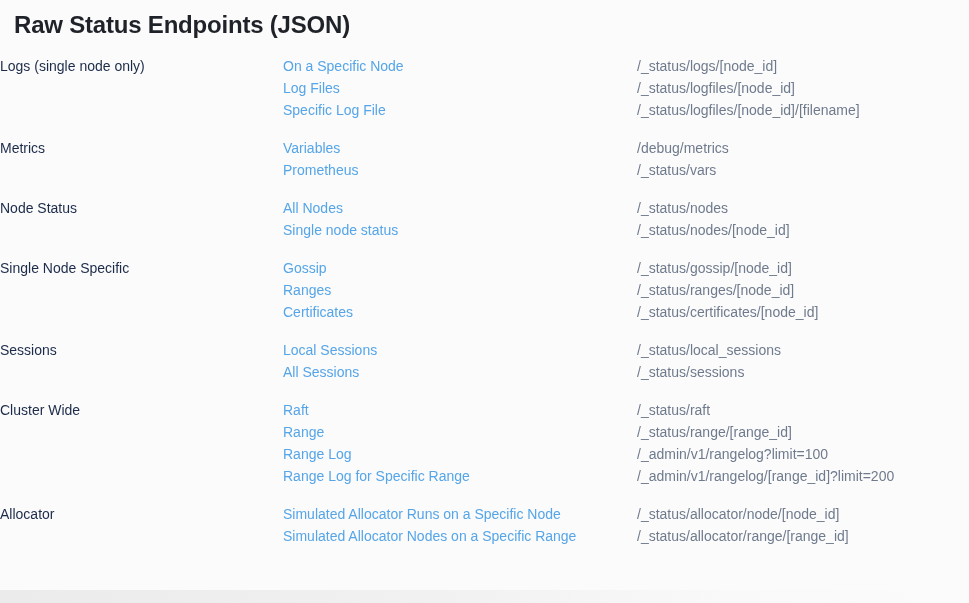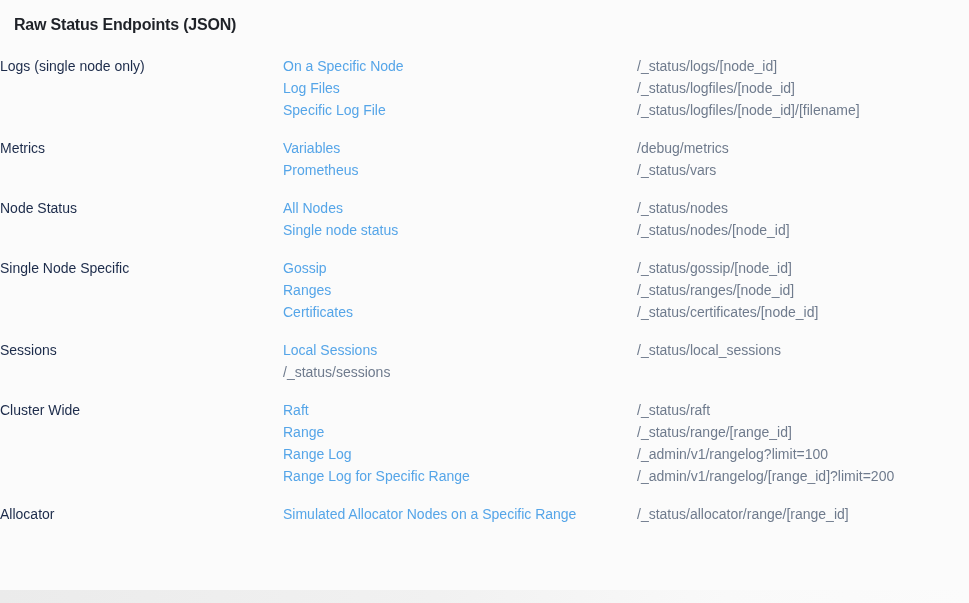--- a/index.html
+++ b/index.html
@@ -12,21 +12,21 @@
   * { box-sizing: border-box; margin: 0; padding: 0; }
   html, body {
     width: 969px; height: 603px;
     background: var(--c-bg);
     font-family: "Liberation Sans", sans-serif;
     overflow: hidden;
   }
   .page { position: relative; width: 969px; height: 603px; }
   .title {
     padding: 14px 0 0 14px;
-    font-size: 16px;
+    font-size: 24px;
     line-height: 22px;
     font-weight: 700;
     color: var(--c-title);
     letter-spacing: -0.2px;
   }
   .endpoints-table { margin-top: 19px; }
   .group { display: flex; align-items: flex-start; margin-bottom: 16px; }
   .cat {
     width: 258px;
     text-align: left;
@@ -127,20 +127,21 @@
         </div>
       </div>
       <div class="group">
         <span class="cat">Sessions</span>
         <div class="rows">
           <div class="row">
             <a class="link" href="#">Local Sessions</a>
             <span class="path">/_status/local_sessions</span>
           </div>
           <div class="row">
+            <a class="link" href="#">All Sessions</a>
             <span class="path">/_status/sessions</span>
           </div>
         </div>
       </div>
       <div class="group">
         <span class="cat">Cluster Wide</span>
         <div class="rows">
           <div class="row">
             <a class="link" href="#">Raft</a>
             <span class="path">/_status/raft</span>
@@ -156,20 +157,24 @@
           <div class="row">
             <a class="link" href="#">Range Log for Specific Range</a>
             <span class="path">/_admin/v1/rangelog/[range_id]?limit=200</span>
           </div>
         </div>
       </div>
       <div class="group">
         <span class="cat">Allocator</span>
         <div class="rows">
           <div class="row">
+            <a class="link" href="#">Simulated Allocator Runs on a Specific Node</a>
+            <span class="path">/_status/allocator/node/[node_id]</span>
+          </div>
+          <div class="row">
             <a class="link" href="#">Simulated Allocator Nodes on a Specific Range</a>
             <span class="path">/_status/allocator/range/[range_id]</span>
           </div>
         </div>
       </div>
     </div>
   <div class="bottom-shade"></div>
 </div>
 
 </body></html>

